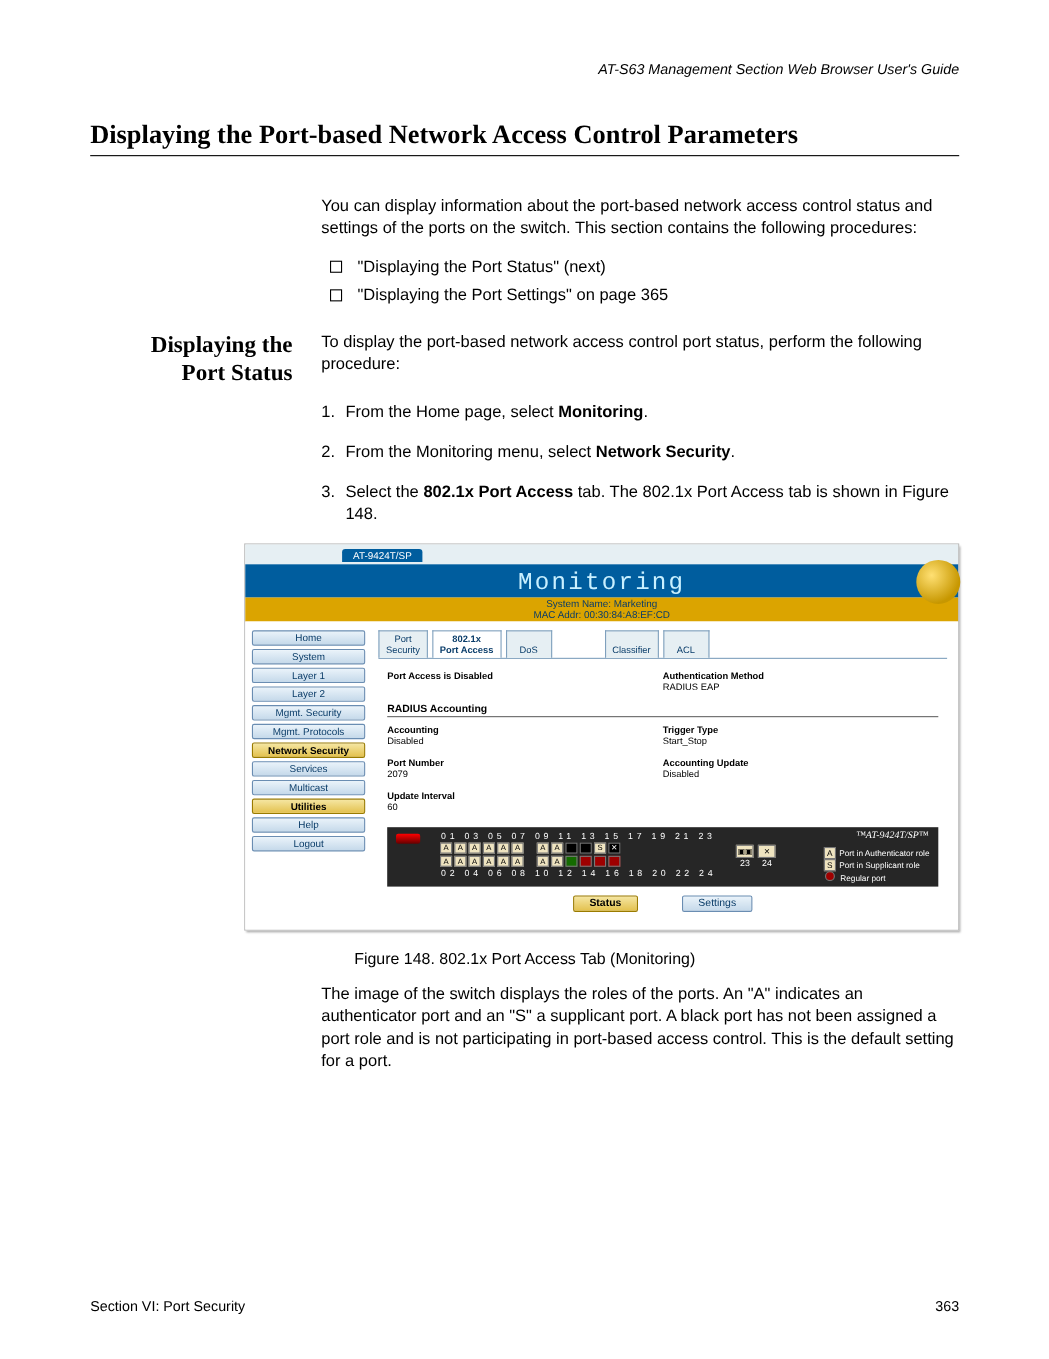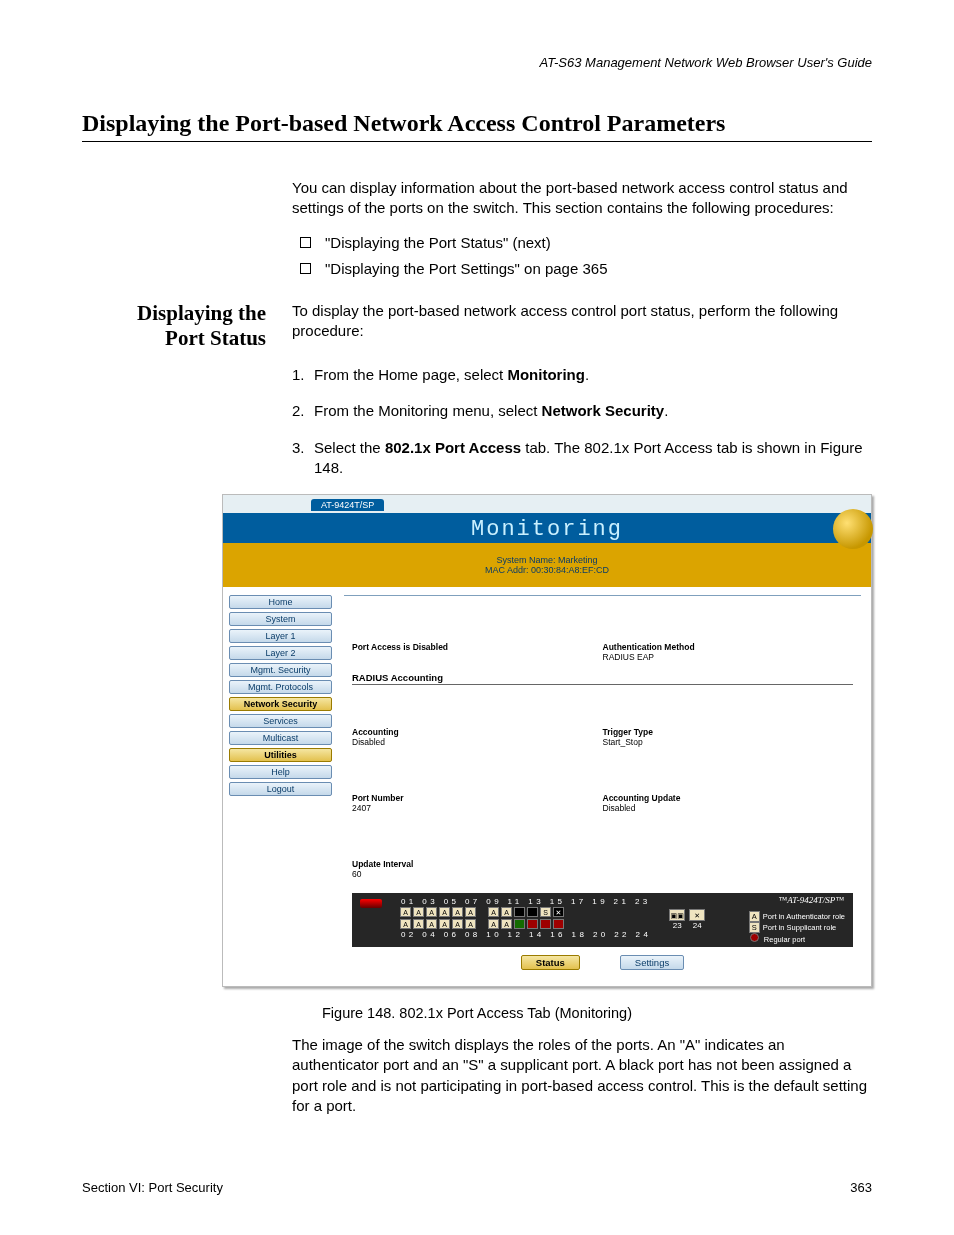--- a/index.html
+++ b/index.html
@@ -137,21 +137,21 @@
     width: 40px;
     height: 40px;
     background: radial-gradient(circle at 35% 35%, #ffe073, #c79700 70%);
     border-radius: 50%;
   }
   .sysline {
     background: #dba400;
     color: #0a3c68;
     font-size: 9px;
     text-align: center;
-    padding: 12px 0;
+    padding: 1px 0;
   }
   .shot-body {
     display: flex;
     background: #fff;
   }
   .navcol {
     width: 115px;
     padding: 8px 6px;
   }
   .navbtn {
@@ -206,21 +206,20 @@
     margin-bottom: 6px;
   }
   .grid2 {
     display: flex;
     flex-wrap: wrap;
     font-size: 8.5px;
   }
   .cell {
     width: 50%;
     margin-bottom: 10px;
-    margin-top: 36px;
   }
   .cell .lab { font-weight: bold; }
 
   .switchimg {
     background: #262626;
     color: #fff;
     font-size: 8px;
     margin-top: 4px;
     padding: 4px 8px 8px 8px;
     position: relative;
@@ -317,21 +316,21 @@
     justify-content: space-between;
     font-size: 13px;
   }
   .shot div { box-sizing: border-box; }
 </style>
 </head>
 <body>
 
 <div class="page">
 
-  <div class="top-right">AT-S63 Management Network Web Browser User's Guide</div>
+  <div class="top-right">AT-S63 Management Section Web Browser User's Guide</div>
 
   <div class="h1">Displaying the Port-based Network Access Control Parameters</div>
   <div class="rule"></div>
 
   <div class="body-col intro">
     <p>You can display information about the port-based network access control status and settings of the ports on the switch. This section contains the following procedures:</p>
     <div class="bullets">
       <div class="bullet-row">
         <span class="bullet-box"></span>
         <span>"Displaying the Port Status" (next)</span>
@@ -386,37 +385,57 @@
         <div class="navbtn">Mgmt. Protocols</div>
         <div class="navbtn active">Network Security</div>
         <div class="navbtn">Services</div>
         <div class="navbtn">Multicast</div>
         <div class="navbtn active">Utilities</div>
         <div class="navbtn">Help</div>
         <div class="navbtn">Logout</div>
       </div>
 
       <div class="maincol">
+        <div class="subtabs">
+          <div class="subtab">
+            <span>Port</span><br>
+            <span>Security</span>
+          </div>
+          <div class="subtab active">
+            <span>802.1x</span><br>
+            <span>Port Access</span>
+          </div>
+          <div class="subtab">
+            <br><span>DoS</span>
+          </div>
+          <div class="sep"></div>
+          <div class="subtab">
+            <br><span>Classifier</span>
+          </div>
+          <div class="subtab">
+            <br><span>ACL</span>
+          </div>
+        </div>
 
         <div class="content">
           <div class="grid2">
             <div class="cell">
               <span class="lab">Port Access is Disabled</span>
             </div>
             <div class="cell">
               <span class="lab">Authentication Method</span><br>
               <span>RADIUS EAP</span>
             </div>
           </div>
 
           <div class="sect-title">RADIUS Accounting</div>
           <div class="grid2">
             <div class="cell"><span class="lab">Accounting</span><br><span>Disabled</span></div>
             <div class="cell"><span class="lab">Trigger Type</span><br><span>Start_Stop</span></div>
-            <div class="cell"><span class="lab">Port Number</span><br><span>2407</span></div>
+            <div class="cell"><span class="lab">Port Number</span><br><span>2079</span></div>
             <div class="cell"><span class="lab">Accounting Update</span><br><span>Disabled</span></div>
             <div class="cell"><span class="lab">Update Interval</span><br><span>60</span></div>
           </div>
 
           <div class="switchimg">
             <span class="model">™<span>AT-9424T/SP</span>™</span>
             <div class="legend">
               <div><span class="box">A</span><span>Port in Authenticator role</span></div>
               <div><span class="box">S</span><span>Port in Supplicant role</span></div>
               <div><span class="dot"></span><span>Regular port</span></div>

